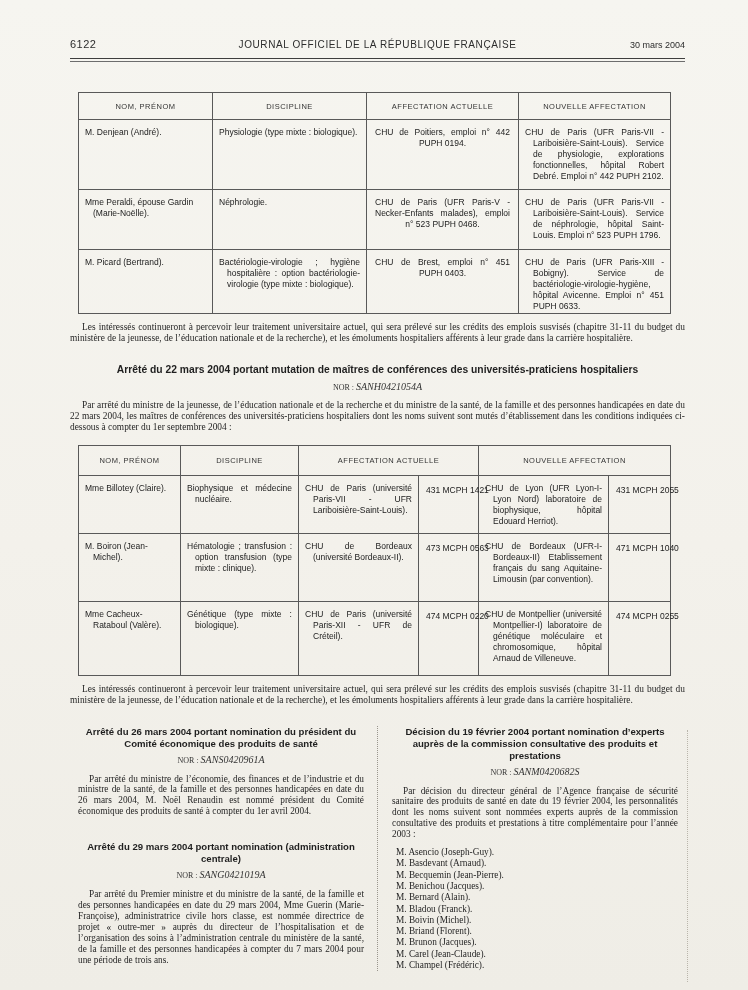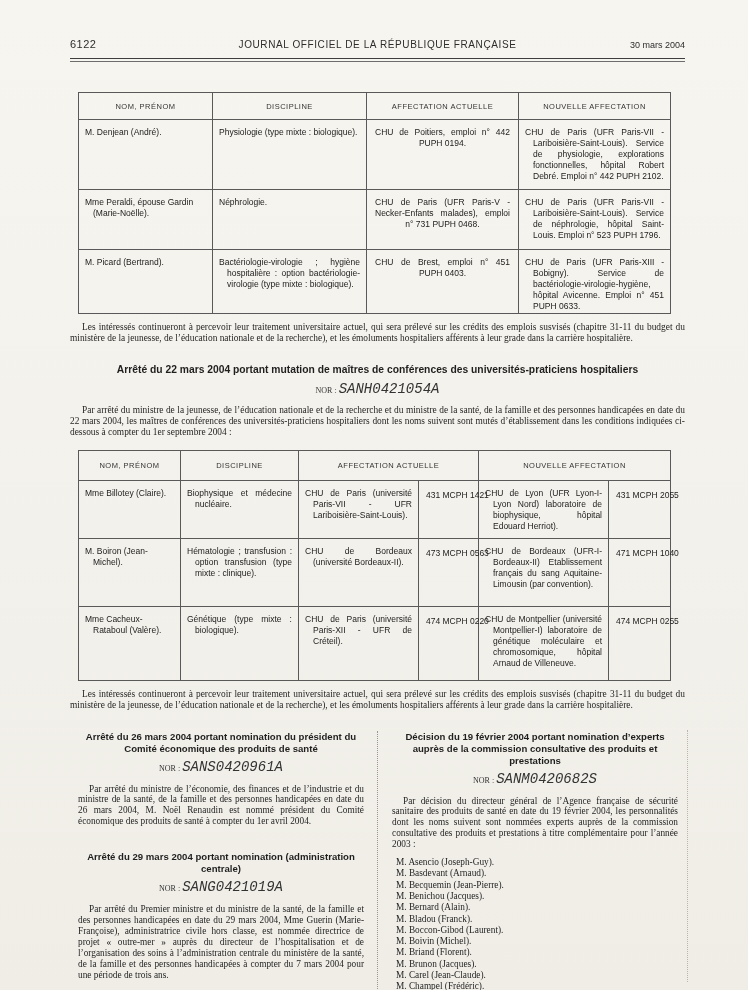--- a/index.html
+++ b/index.html
@@ -76,21 +76,21 @@
   .sec-title{
     margin:20px 30px 0 30px;
     font-family:"Liberation Sans", sans-serif;
     font-weight:700;font-size:10.3px;line-height:12.5px;
     text-align:center;color:#1f1f1f;
   }
   .norline{
     margin:4px 0 0 0;text-align:center;
     font-size:8px;color:#333;
   }
-  .nor-code{font-style:italic;font-family:Liberation Mono, monospace;font-size:14px;}
+  .nor-code{font-style:italic;font-family:Liberation Serif, serif;font-size:10px;}
   
   .columns{
     display:flex;margin-top:20px;margin-left:8px;width:600px;
   }
   .col-left{width:288px;padding-right:13px;box-sizing:content-box;}
   .col-right{width:288px;padding-left:14px;border-left:1px dotted #9a968e;}
   .col-title{
     margin:0 6px 0 6px;
     font-family:"Liberation Sans", sans-serif;
     font-weight:700;font-size:9.6px;line-height:12px;
@@ -137,21 +137,21 @@
     <tbody>
       <tr class="t1-r1">
         <td class="hang-left">M. Denjean (André).</td>
         <td class="hang">Physiologie (type mixte : biologique).</td>
         <td class="just-center">CHU de Poitiers, emploi n° 442 PUPH 0194.</td>
         <td class="hang">CHU de Paris (UFR Paris-VII - Lariboisière-Saint-Louis). Service de physiologie, explorations fonctionnelles, hôpital Robert Debré. Emploi n° 442 PUPH 2102.</td>
       </tr>
       <tr class="t1-r2">
         <td class="hang-left">Mme Peraldi, épouse Gardin (Marie-Noëlle).</td>
         <td class="hang">Néphrologie.</td>
-        <td class="just-center">CHU de Paris (UFR Paris-V - Necker-Enfants malades), emploi n° 731 PUPH 0468.</td>
+        <td class="just-center">CHU de Paris (UFR Paris-V - Necker-Enfants malades), emploi n° 523 PUPH 0468.</td>
         <td class="hang">CHU de Paris (UFR Paris-VII - Lariboisière-Saint-Louis). Service de néphrologie, hôpital Saint-Louis. Emploi n° 523 PUPH 1796.</td>
       </tr>
       <tr class="t1-r3">
         <td class="hang-left">M. Picard (Bertrand).</td>
         <td class="hang">Bactériologie-virologie ; hygiène hospitalière : option bactériologie-virologie (type mixte : biologique).</td>
         <td class="just-center">CHU de Brest, emploi n° 451 PUPH 0403.</td>
         <td class="hang">CHU de Paris (UFR Paris-XIII - Bobigny). Service de bactériologie-virologie-hygiène, hôpital Avicenne. Emploi n° 451 PUPH 0633.</td>
       </tr>
     </tbody>
   </table>
@@ -239,21 +239,20 @@
         <span class="nor-code">SANM0420682S</span>
       </p>
       <p class="col-body">Par décision du directeur général de l’Agence française de sécurité sanitaire des produits de santé en date du 19 février 2004, les personnalités dont les noms suivent sont nommées experts auprès de la commission consultative des produits et prestations à titre complémentaire pour l’année 2003 :</p>
       <ul class="experts">
         <li>M. Asencio (Joseph-Guy).</li>
         <li>M. Basdevant (Arnaud).</li>
         <li>M. Becquemin (Jean-Pierre).</li>
         <li>M. Benichou (Jacques).</li>
         <li>M. Bernard (Alain).</li>
         <li>M. Bladou (Franck).</li>
-        <li>M. Boccon-Gibod (Laurent).</li>
         <li>M. Boivin (Michel).</li>
         <li>M. Briand (Florent).</li>
         <li>M. Brunon (Jacques).</li>
         <li>M. Carel (Jean-Claude).</li>
         <li>M. Champel (Frédéric).</li>
       </ul>
     </div>
   </div>
 
   <div class="scan-line"></div>

